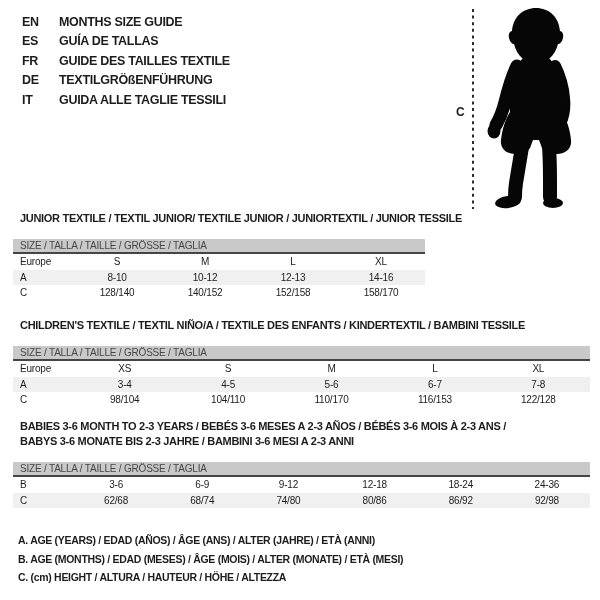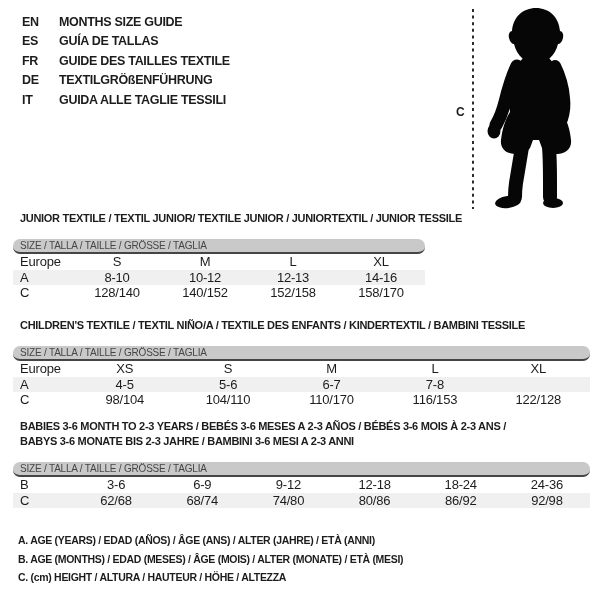--- a/index.html
+++ b/index.html
@@ -21,22 +21,22 @@
   
   .section{position:absolute;left:13px;}
   .s1{top:211px;width:412px;}
   .s2{top:318px;width:577px;}
   .s3{top:419px;width:577px;}
   .section-title{padding-left:7px;}
   .title-line{font-weight:bold;font-size:11px;line-height:15px;letter-spacing:-0.3px;white-space:nowrap;}
   .size-table{margin-top:13px;}
   .bar{height:13px;background:var(--bar-bg,#c9c9c9);border-bottom:2px solid #454545;
        font-size:10px;line-height:13px;color:#464646;padding-left:7px;
-       letter-spacing:-0.2px;white-space:nowrap;overflow:hidden;border-radius:7px;}
-  .t-row{display:grid;height:15.5px;line-height:15.5px;font-size:13px;letter-spacing:-0.2px;align-items:center;}
+       letter-spacing:-0.2px;white-space:nowrap;overflow:hidden;}
+  .t-row{display:grid;height:15.5px;line-height:15.5px;font-size:10px;letter-spacing:-0.2px;align-items:center;}
   .t-row.shaded{background:var(--shade-bg,#f0f0f0);}
   .t-label{padding-left:7px;text-align:left;}
   .t-cell{text-align:center;}
 
   
   .notes{position:absolute;left:18px;top:531px;}
   .note-line{font-weight:bold;font-size:10.5px;line-height:18.6px;letter-spacing:-0.3px;white-space:nowrap;}
 </style>
 </head>
 <body>
@@ -136,20 +136,21 @@
           <div class="t-row" style="grid-template-columns: 60px repeat(5, 1fr);">
             <div class="t-label">Europe</div>
             <div class="t-cell">XS</div>
             <div class="t-cell">S</div>
             <div class="t-cell">M</div>
             <div class="t-cell">L</div>
             <div class="t-cell">XL</div>
           </div>
           <div class="t-row shaded" style="grid-template-columns: 60px repeat(5, 1fr);">
             <div class="t-label">A</div>
+            <div class="t-cell">3-4</div>
             <div class="t-cell">4-5</div>
             <div class="t-cell">5-6</div>
             <div class="t-cell">6-7</div>
             <div class="t-cell">7-8</div>
           </div>
           <div class="t-row" style="grid-template-columns: 60px repeat(5, 1fr);">
             <div class="t-label">C</div>
             <div class="t-cell">98/104</div>
             <div class="t-cell">104/110</div>
             <div class="t-cell">110/170</div>

